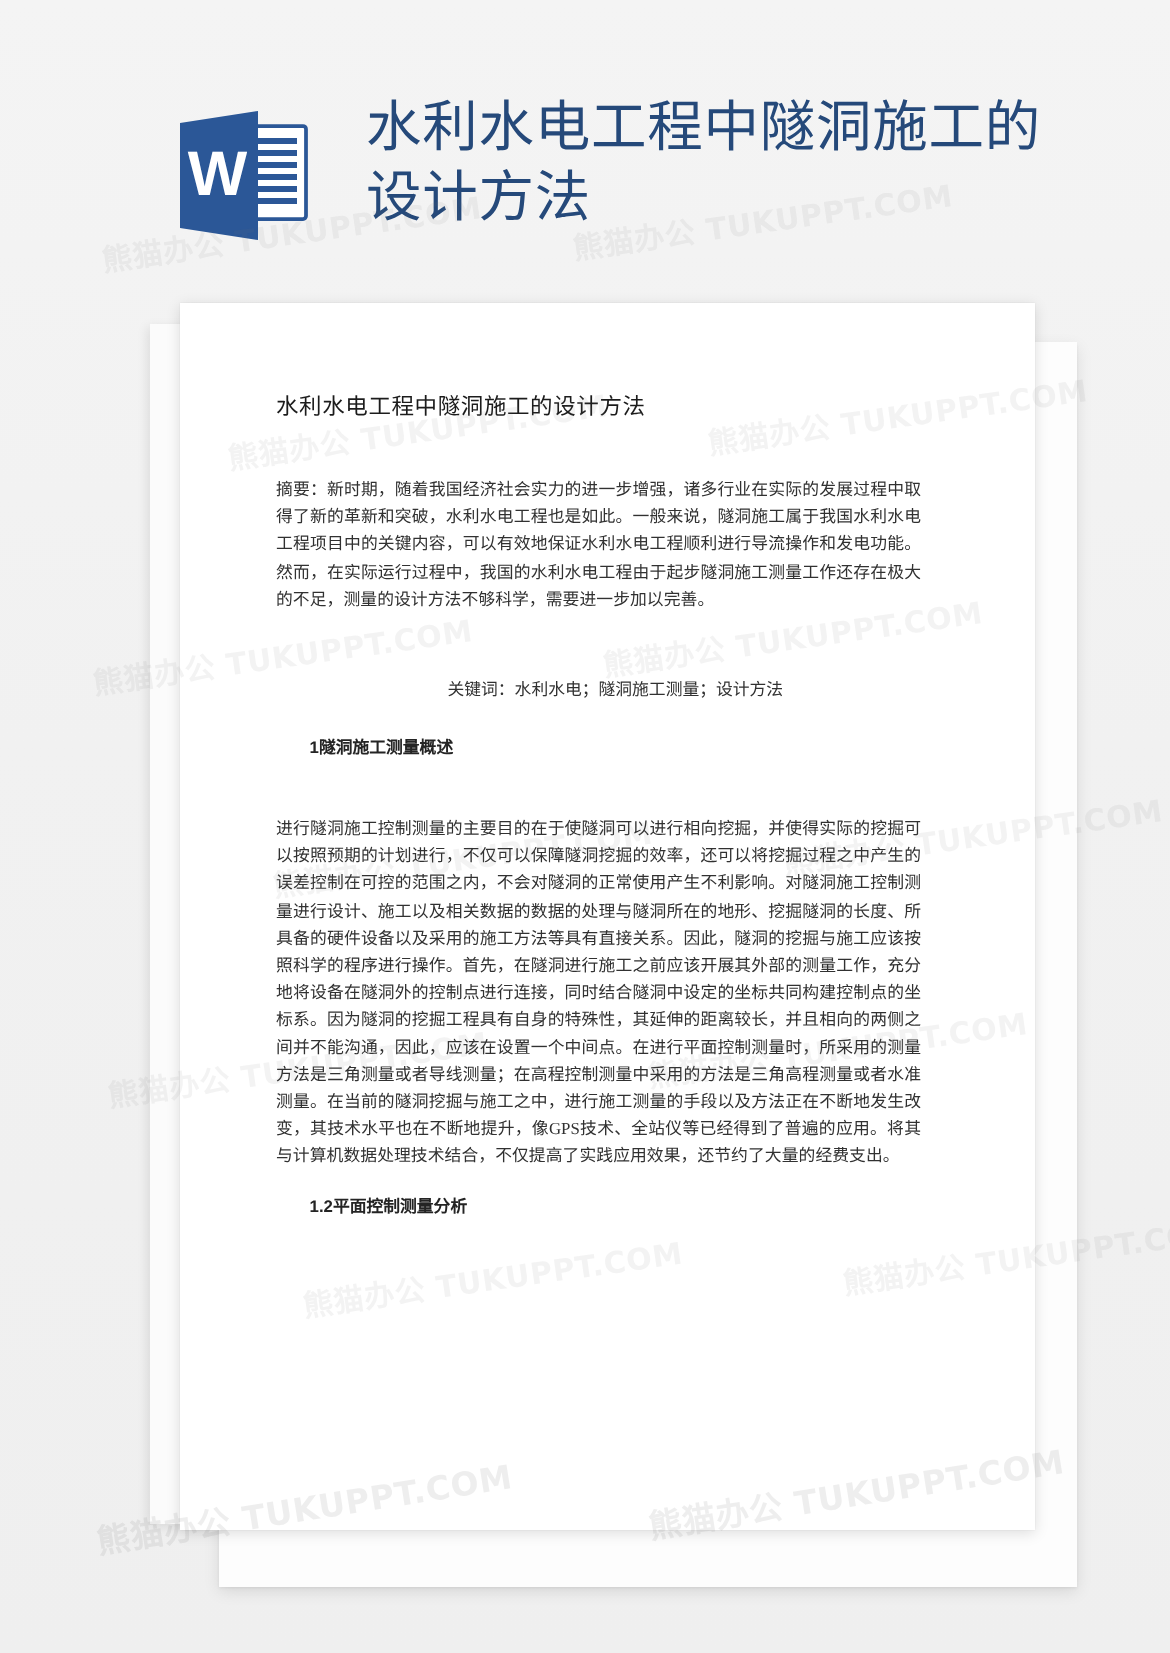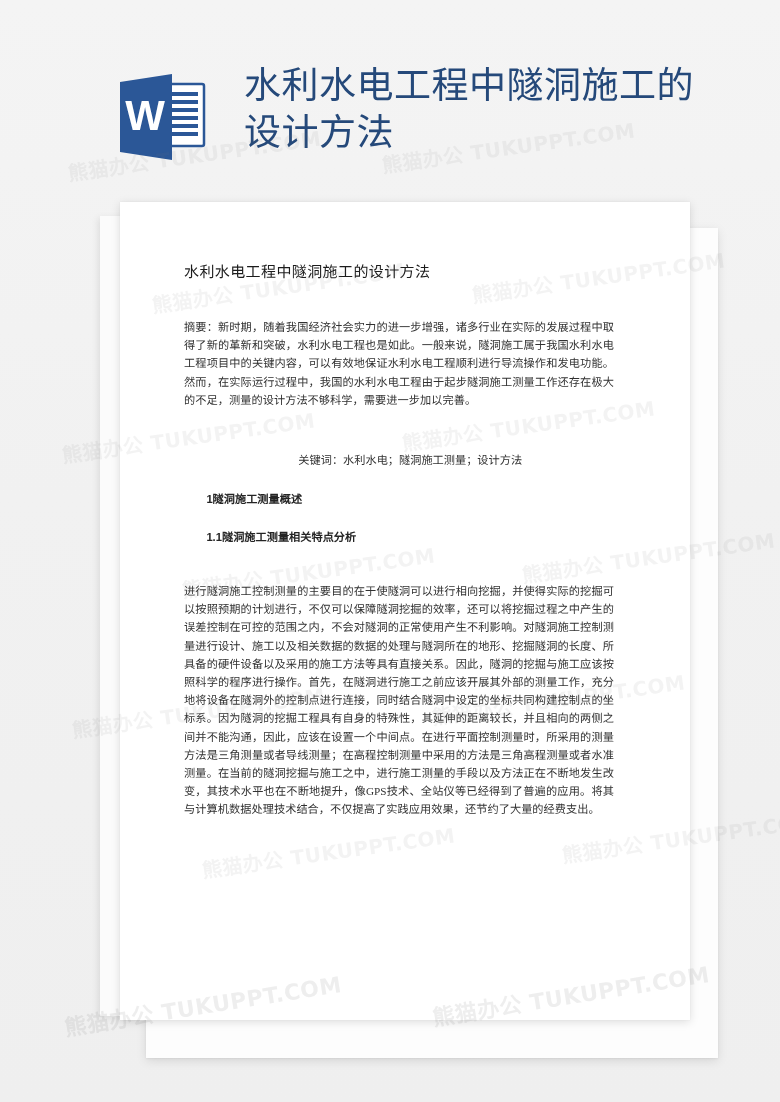--- a/index.html
+++ b/index.html
@@ -174,26 +174,26 @@
     <div class="doc-body">
 
       <div class="doc-heading">水利水电工程中隧洞施工的设计方法</div>
 
       <p class="para abstract">摘要：新时期，随着我国经济社会实力的进一步增强，诸多行业在实际的发展过程中取得了新的革新和突破，水利水电工程也是如此。一般来说，隧洞施工属于我国水利水电工程项目中的关键内容，可以有效地保证水利水电工程顺利进行导流操作和发电功能。然而，在实际运行过程中，我国的水利水电工程由于起步隧洞施工测量工作还存在极大的不足，测量的设计方法不够科学，需要进一步加以完善。</p>
 
       <p class="keywords">关键词：水利水电；隧洞施工测量；设计方法</p>
 
       <p class="sec-h">1隧洞施工测量概述</p>
 
-      <p class="sec-h">1.1隧洞施工测量相关特点分析</p>
 
       <div class="gap-lg"></div>
 
       <p class="para">进行隧洞施工控制测量的主要目的在于使隧洞可以进行相向挖掘，并使得实际的挖掘可以按照预期的计划进行，不仅可以保障隧洞挖掘的效率，还可以将挖掘过程之中产生的误差控制在可控的范围之内，不会对隧洞的正常使用产生不利影响。对隧洞施工控制测量进行设计、施工以及相关数据的数据的处理与隧洞所在的地形、挖掘隧洞的长度、所具备的硬件设备以及采用的施工方法等具有直接关系。因此，隧洞的挖掘与施工应该按照科学的程序进行操作。首先，在隧洞进行施工之前应该开展其外部的测量工作，充分地将设备在隧洞外的控制点进行连接，同时结合隧洞中设定的坐标共同构建控制点的坐标系。因为隧洞的挖掘工程具有自身的特殊性，其延伸的距离较长，并且相向的两侧之间并不能沟通，因此，应该在设置一个中间点。在进行平面控制测量时，所采用的测量方法是三角测量或者导线测量；在高程控制测量中采用的方法是三角高程测量或者水准测量。在当前的隧洞挖掘与施工之中，进行施工测量的手段以及方法正在不断地发生改变，其技术水平也在不断地提升，像GPS技术、全站仪等已经得到了普遍的应用。将其与计算机数据处理技术结合，不仅提高了实践应用效果，还节约了大量的经费支出。</p>
 
+      <p class="sec-h">1.2平面控制测量分析</p>
 
       <div class="gap-lg"></div>
 
     </div>
   </div>
 </div>
 
 <div class="header">
 
   <div class="word-icon">

